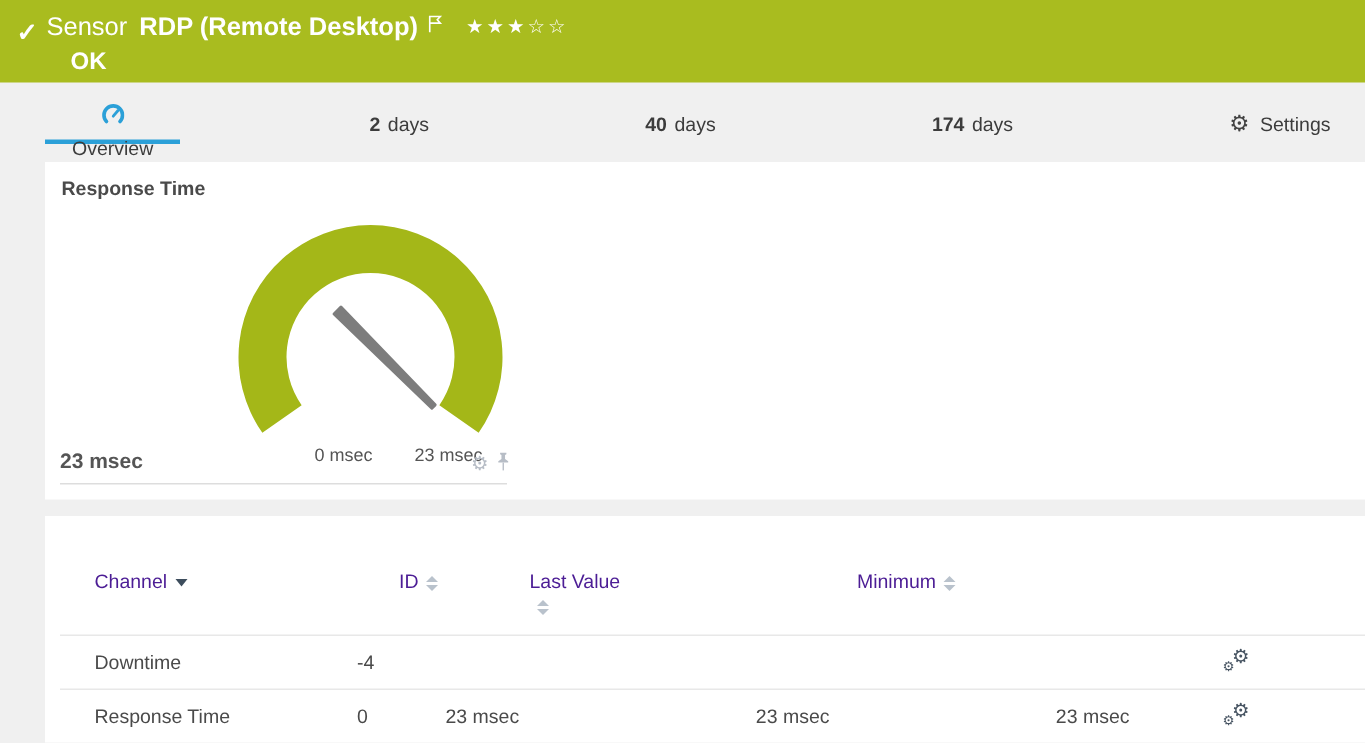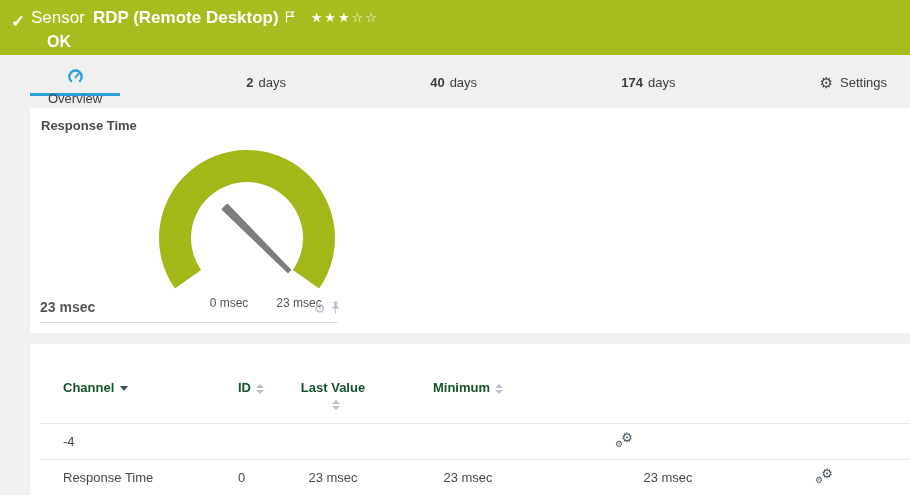--- a/index.html
+++ b/index.html
@@ -52,24 +52,24 @@
   .widget-icons .gear-glyph { color:#b7bdc6; font-size:13px; cursor:pointer; }
   .gauge-sep { position:absolute; left:10px; top:214px; width:298px; height:1px; background:#ddd; }
   
   .ch-table { padding-top:26px; }
   .t-row {
     display:grid; grid-template-columns:175px 45px 100px 200px 200px 1fr;
     margin-left:10px; padding-left:23px; border-bottom:1px solid #e8e8e8;
     align-items:center; min-height:36px; font-size:13px; color:#4a4a4a;
   }
   .t-head { min-height:54px; align-items:start; padding-top:10px;
-    font-weight:700; color:#14532d; line-height:16px; }
+    font-weight:400; color:#4c1d95; line-height:16px;gap:28px; }
   .c-id { padding-right:8px; }
-  .c-last { text-align:center; padding:0 14px; }
-  .c-min, .c-max { text-align:center; padding-right:30px; }
+  .c-last { padding:0 14px; }
+  .c-min, .c-max { text-align:right; padding-right:30px; }
   .c-gear { padding-left:32px; }
   .th { cursor:pointer; }
   
   .caret-down { display:inline-block; width:0; height:0; margin-left:6px;
     border-left:4px solid transparent; border-right:4px solid transparent;
     border-top:5px solid #3d4d5d; vertical-align:middle; }
   .sort { display:inline-block; margin-left:5px; vertical-align:middle; }
   .sort i { display:block; width:0; height:0; border-left:4px solid transparent; border-right:4px solid transparent; }
   .sort .up { border-bottom:4px solid #b9c2cc; margin-bottom:2px; }
   .sort .dn { border-top:4px solid #b9c2cc; }
@@ -152,20 +152,21 @@
     <div class="c-last th">
       <span>Last Value</span><span class="sort"><i class="up"></i><i class="dn"></i></span>
     </div>
     <div class="c-min th">
       <span>Minimum</span><span class="sort"><i class="up"></i><i class="dn"></i></span>
     </div>
     <div class="c-gear"></div>
   </div>
 
   <div class="t-row">
+    <div class="c-channel">Downtime</div>
     <div class="c-id">-4</div>
     <div class="c-last"></div>
     <div class="c-min"></div>
     <div class="c-max"></div>
     <div class="c-gear">
       <span class="gears"><i class="g1">⚙</i><i class="g2">⚙</i></span>
     </div>
   </div>
 
   <div class="t-row">

